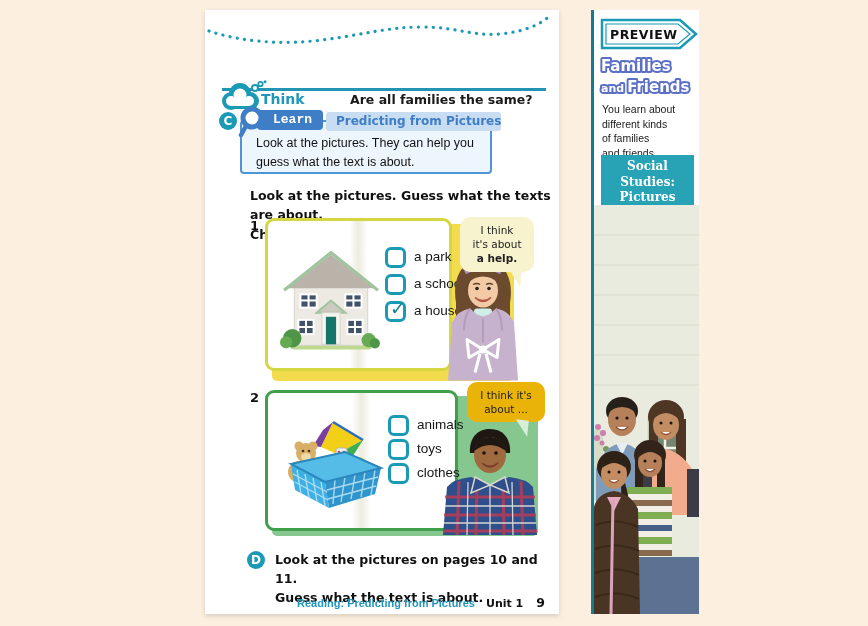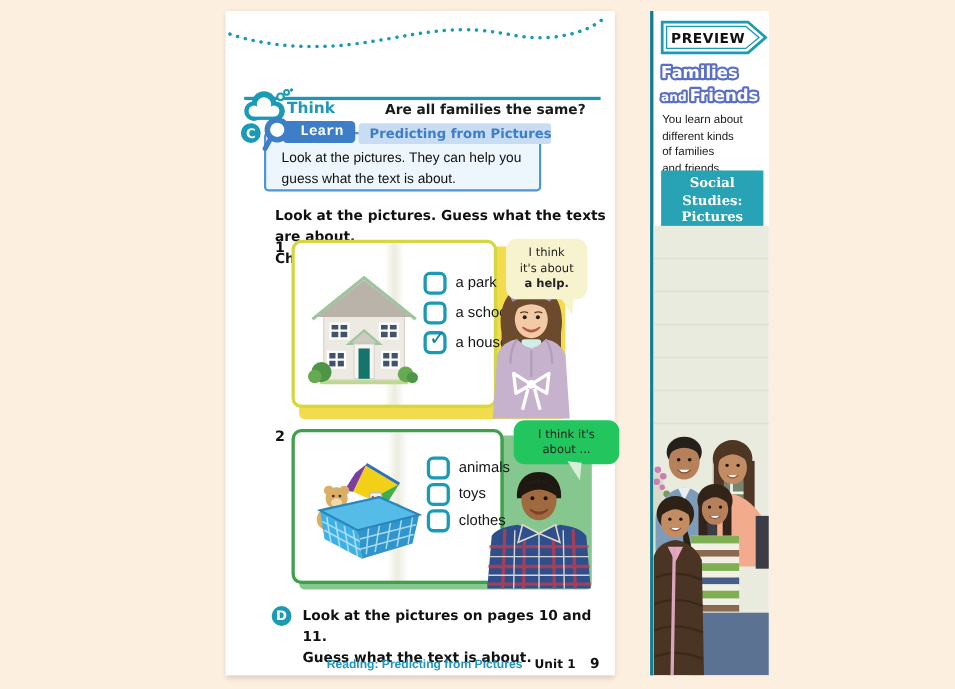--- a/index.html
+++ b/index.html
@@ -57,21 +57,21 @@
   .cb { position:absolute; left:0; top:0; width:21px; height:21px; border:3px solid #1b9ab6;
         border-radius:6px; background:#fff; }
   .tick { position:absolute; left:2px; top:-7px; font-style:normal; color:#17808f; font-weight:bold;
           font-size:19px; font-family:"DejaVu Sans",sans-serif; }
   .opt-label { position:absolute; left:29px; top:2px; font-size:13.5px; color:#161616; white-space:nowrap; }
 
   .bubble { position:absolute; border-radius:10px; text-align:center;
             font-family:"DejaVu Sans",sans-serif; font-size:10.5px; color:#222; line-height:1.35;
             padding:6px 6px; z-index:5; }
   .bubble-1 { left:255px; top:207px; width:74px; background:#f8f3cf; }
-  .bubble-2 { left:262px; top:372px; width:96px; background:#22c55e; }
+  .bubble-2 { left:262px; top:372px; width:78px; background:#eab308; }
   .bubble .b-bold { font-weight:bold; }
   .bubble::after { content:""; position:absolute; bottom:-14px; left:48px; width:0; height:0;
                    border-top:16px solid #f8f3cf; border-left:13px solid transparent; transform:rotate(6deg); }
   .bubble-2::after { border-top-color:#d9eed7; }
 
   .kid { position:absolute; z-index:4; }
 
   .d-circle { left:42px; top:541px; }
   .task-d { position:absolute; left:70px; top:541px; font-family:"DejaVu Sans",sans-serif;
             font-weight:bold; font-size:12.5px; color:#111; line-height:1.5; }

